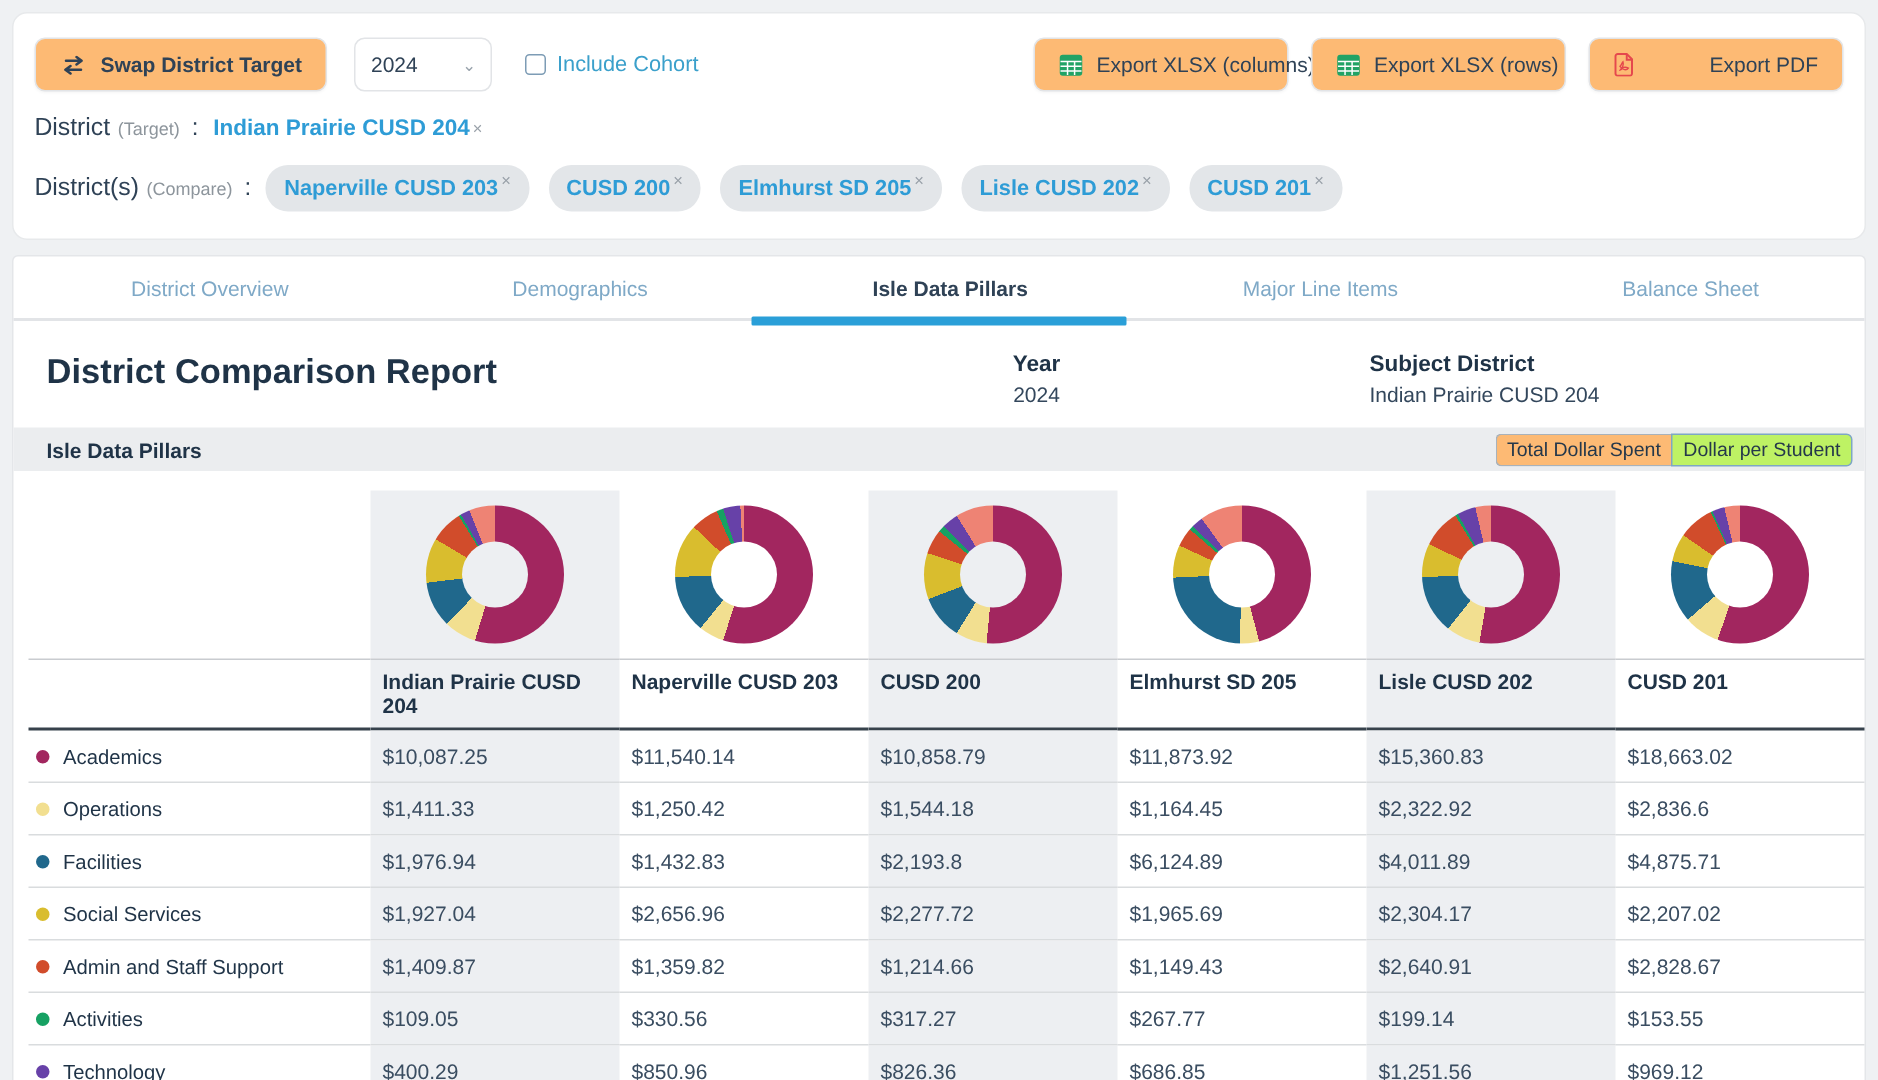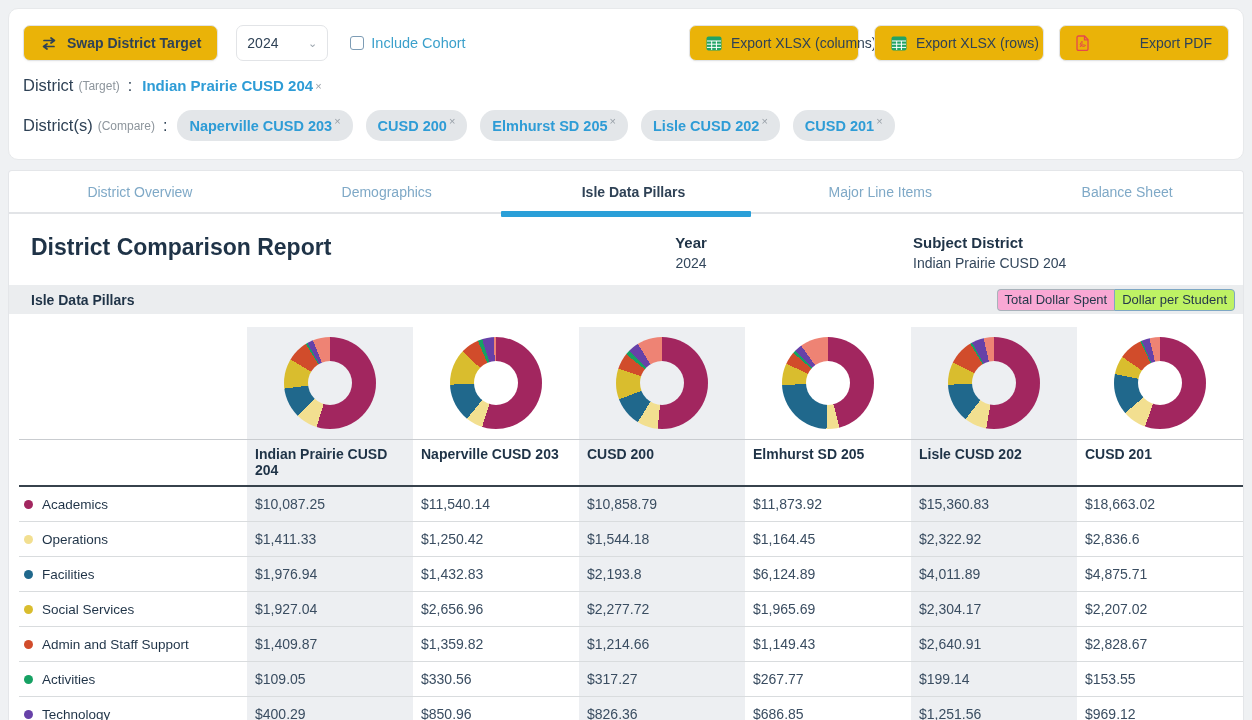--- a/index.html
+++ b/index.html
@@ -3,21 +3,21 @@
 <meta charset="utf-8">
 <style>
   * { margin:0; padding:0; box-sizing:border-box; }
   html,body { width:1252px; height:720px; overflow:hidden;
     font-family:"Liberation Sans", sans-serif; background:#eff1f3; color:#33475c; }
 
   
   .filter-card { background:#fff; border:1px solid #e7e9eb; border-radius:10px;
     margin:8px 8px 0 8px; padding:16px 14px 18px 14px; }
   .toolbar { display:flex; align-items:center; }
-  .btn { display:inline-flex; align-items:center; gap:9px; background:#eab308;
+  .btn { display:inline-flex; align-items:center; gap:9px; background:#fdba74;
     border:1px solid #e2e4e7; border-radius:7px; padding:9px 16px; font-size:14px;
     color:#2f4256; font-weight:600; box-shadow:0 1px 2px rgba(0,0,0,.04); cursor:pointer; white-space:nowrap; }
   .year-select { display:inline-flex; align-items:center; justify-content:space-between;
     width:92px; margin-left:18px; background:#fff; border:1px solid #e2e4e7; border-radius:7px;
     padding:9px 10px; font-size:14px; color:#2f4256; cursor:pointer; }
   .year-select .chev { color:#9aa4ad; font-size:11px; }
   .cohort { display:inline-flex; align-items:center; gap:7px; margin-left:22px; cursor:pointer; }
   .cohort .box { width:14px; height:14px; border:1.5px solid #7d9cb5; border-radius:3px; background:#fff; }
   .cohort .lbl { color:#3ba0cb; font-size:14.5px; }
   .toolbar .spacer { flex:1; }
@@ -47,21 +47,21 @@
   .report-title { width:540px; font-size:23px; font-weight:700; color:#1f3347; }
   .head-year { width:240px; text-align:center; }
   .head-sub { margin-left:102px; }
   .head-k { font-size:15px; font-weight:700; color:#1f3347; }
   .head-v { font-size:14px; color:#33475c; margin-top:4px; }
 
   .section-bar { background:#ebedef; display:flex; align-items:center; padding:5px 8px 5px 22px; height:29px; }
   .section-title { font-size:14px; font-weight:700; color:#1f3347; }
   .section-bar .spacer { flex:1; }
   .toggle { display:flex; }
-  .tbtn { font-size:13px; color:#25384b; background:#f9a8d4; border:1px solid #a9b2ba;
+  .tbtn { font-size:13px; color:#25384b; background:#fdba74; border:1px solid #a9b2ba;
     padding:2px 7px 3px 7px; cursor:pointer; }
   .tbtn:first-child { border-radius:4px 0 0 4px; border-right:none; }
   .tbtn:last-child { border-radius:0 4px 4px 0; }
   .tbtn.selected { background:#bef264; border-color:#7ea7c4; }
 
   
   #pillars-table { display:grid; grid-template-columns:228px repeat(6,1fr); margin:13px 0 0 10px; }
   .shade { background:#edeff2; }
   .donut-cell { height:112px; display:flex; align-items:center; justify-content:center; }
   .donut { width:92px; height:92px; border-radius:50%; display:flex; align-items:center; justify-content:center; }

